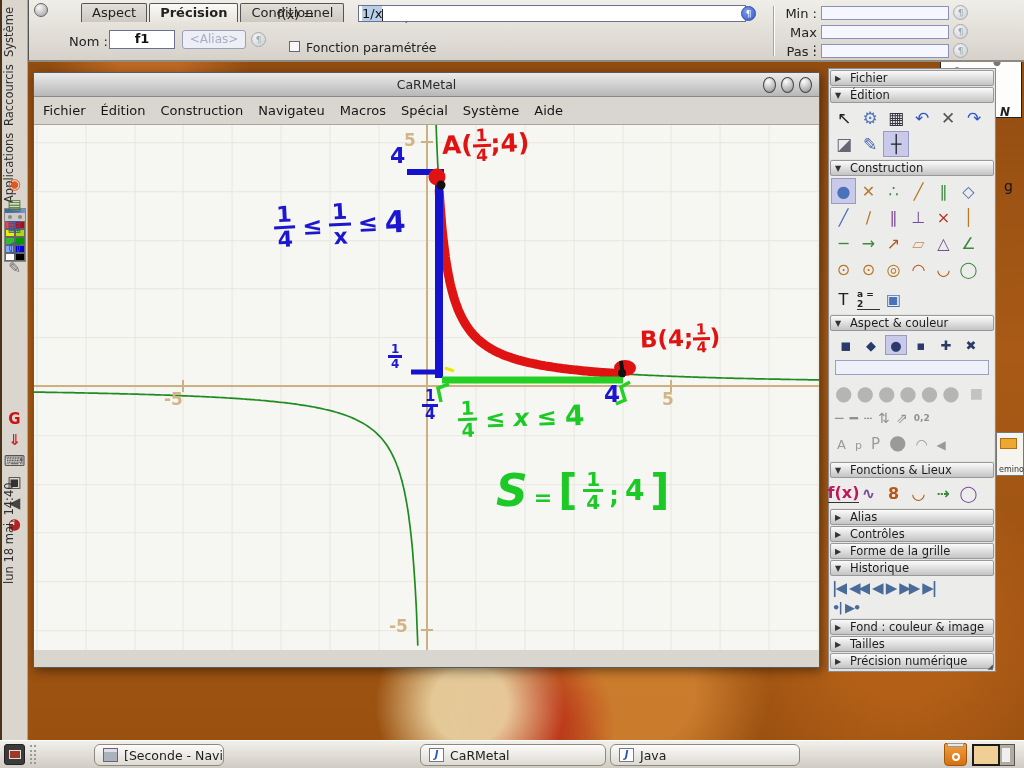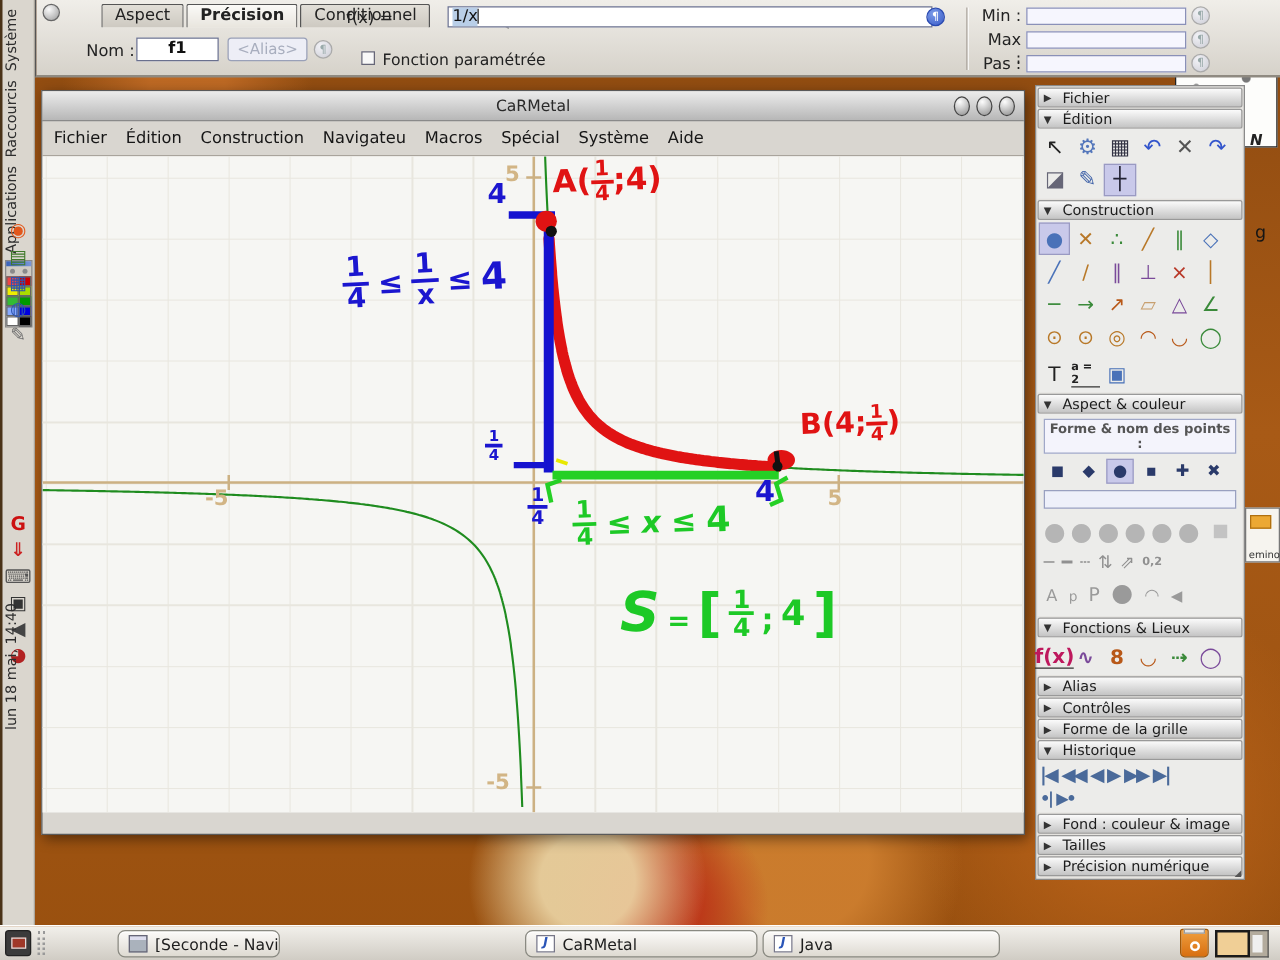--- a/index.html
+++ b/index.html
@@ -15,21 +15,21 @@
       radial-gradient(circle at 150px 70px, rgba(200,112,40,.8) 0 30px, rgba(200,112,40,0) 100px),
       radial-gradient(circle at 900px 640px, rgba(181,96,24,.9) 0 60px, rgba(181,96,24,0) 170px),
       linear-gradient(180deg,#8d4a10,#a85a16 45%,#99500f);
   }
 
   
   .frag1 { position:absolute; left:940px; top:48px; width:82px; height:70px; background:#fdfdfb; border:1px solid #222;
     background-image:radial-gradient(circle at 20% 30%, #999 0 2px, transparent 3px),radial-gradient(circle at 70% 20%, #777 0 3px, transparent 4px),radial-gradient(circle at 45% 60%, #aaa 0 2px, transparent 3px); z-index:2;}
   .frag-n { position:absolute; left:1000px; top:105px; z-index:3; font-size:12px; font-weight:bold; font-style:italic; color:#222; }
   .frag-g { position:absolute; left:1004px; top:178px; z-index:3; font-size:14px; color:#151515; }
-  .frag2 { position:absolute; left:996px; top:406px; width:28px; height:44px; background:#f6f4ef; border:1px solid #777; z-index:2; }
+  .frag2 { position:absolute; left:996px; top:432px; width:28px; height:44px; background:#f6f4ef; border:1px solid #777; z-index:2; }
   .frag2 .tabbit { position:absolute; left:3px; top:5px; width:17px; height:11px; background:#eca833; border:1px solid #b07010; }
   .frag2 .txt { position:absolute; left:2px; bottom:1px; font-size:8px; color:#333; }
 
   
   .rail { position:absolute; left:0; top:0; width:28px; height:740px; background:#dad6ce; border-left:2px solid #4a3318; border-right:1px solid #aba69d; z-index:6; }
   .vtext { writing-mode:vertical-rl; transform:rotate(180deg); font-size:11.5px; color:#2e2e2e; margin:6px auto 0 auto; display:block; text-align:center; width:100%; }
   .rail-icons { position:absolute; top:173px; left:0; width:100%; text-align:center; }
   .rail-ico { width:22px; height:19px; margin:2px auto 0; font-size:15px; line-height:19px; text-align:center; }
   .palette { width:22px; margin:4px auto 0; background:#cfcbc3; border:1px solid #888; }
   .palette .ttl { height:4px; background:linear-gradient(90deg,#3a62b8,#7a96d8); }
@@ -410,21 +410,20 @@
         </div>
         <div class="tool sm" style="color: rgb(74, 114, 184);">
           <span>▣</span>
         </div>
     </div>
     <div class="sec-h">
         <span class="tri">▼</span>
         <span class="sl">Aspect &amp; couleur</span>
       </div>
     <div class="aspect-box">
-      <div class="forme-lbl">Forme &amp; nom des points :</div>
       <div class="shape-row">
         <div class="shape">◼</div>
           <div class="shape">◆</div>
           <div class="shape selected">●</div>
           <div class="shape">▪</div>
           <div class="shape">✚</div>
           <div class="shape">✖</div>
       </div>
       <div class="corner">◢</div>
       <div class="name-input"></div>

